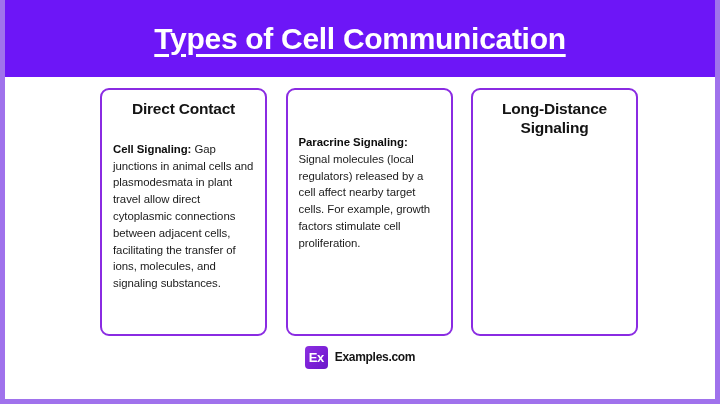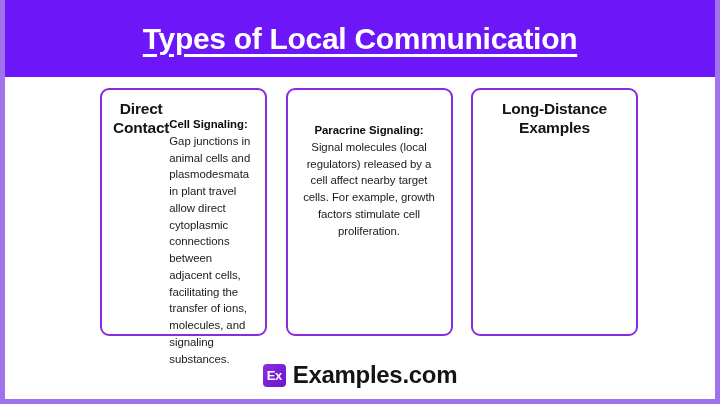--- a/index.html
+++ b/index.html
@@ -62,21 +62,21 @@
   }
 
   .card {
     box-sizing: border-box;
     width: 167px;
     background: #ffffff;
     border: 2px solid #8a2be2;
     border-radius: 9px;
     padding: 10px 11px 8px 11px;
     display: flex;
-    flex-direction: row;
+    flex-direction: column;
   }
 
   .card-title {
     text-align: center;
     font-size: 15.5px;
     font-weight: 700;
     color: #141414;
     line-height: 1.22;
     letter-spacing: -0.2px;
     margin-bottom: 4px;
@@ -90,29 +90,29 @@
   }
   .card-body .lead {
     font-weight: 700;
     color: #0d0d0d;
   }
 
   
   #card-direct-contact .card-title { margin-bottom: 6px; }
   #card-direct-contact .card-body  { margin-top: 16px; }
   #card-local-signaling .card-title { margin-bottom: 6px; }
-  #card-local-signaling .card-body  { margin-top: 22px; text-align: center; }
+  #card-local-signaling .card-body  { margin-top: 34px; }
   #card-long-distance .card-body    { margin-top: 8px; }
 
   
   #footer-brand {
     position: absolute;
     left: 0;
     right: 0;
-    top: 358px;
+    top: 340px;
     height: 34px;
     display: flex;
     align-items: center;
     justify-content: center;
     gap: 7px;
   }
   #brand-mark {
     width: 23px;
     height: 23px;
     border-radius: 4px;
@@ -120,52 +120,52 @@
     color: #ffffff;
     font-size: 13px;
     font-weight: 700;
     display: flex;
     align-items: center;
     justify-content: center;
     line-height: 1;
     letter-spacing: -0.4px;
   }
   #brand-name {
-    font-size: 24px;
+    font-size: 12px;
     font-weight: 700;
     color: #141414;
     letter-spacing: -0.3px;
   }
 </style>
 </head>
 <body>
 
 <div id="infographic">
 
   <div id="header-band">
-    <div id="header-title">Types of Local Communication</div>
+    <div id="header-title">Types of Cell Communication</div>
   </div>
 
   <div id="cards-row">
 
     <div class="card" id="card-direct-contact">
       <div class="card-title">Direct Contact</div>
       <div class="card-body">
         <span class="lead">Cell Signaling:</span><span> Gap junctions in animal cells and plasmodesmata in plant travel allow direct cytoplasmic connections between adjacent cells, facilitating the transfer of ions, molecules, and signaling substances.</span>
       </div>
     </div>
 
     <div class="card" id="card-local-signaling">
       <div class="card-body">
         <span class="lead">Paracrine Signaling:</span><span> Signal molecules (local regulators) released by a cell affect nearby target cells. For example, growth factors stimulate cell proliferation.</span>
       </div>
     </div>
 
     <div class="card" id="card-long-distance">
-      <div class="card-title">Long-Distance Examples</div>
+      <div class="card-title">Long-Distance Signaling</div>
     </div>
 
   </div>
 
   <div id="footer-brand">
     <div id="brand-mark">Ex</div>
     <div id="brand-name">Examples.com</div>
   </div>
 
 </div>

